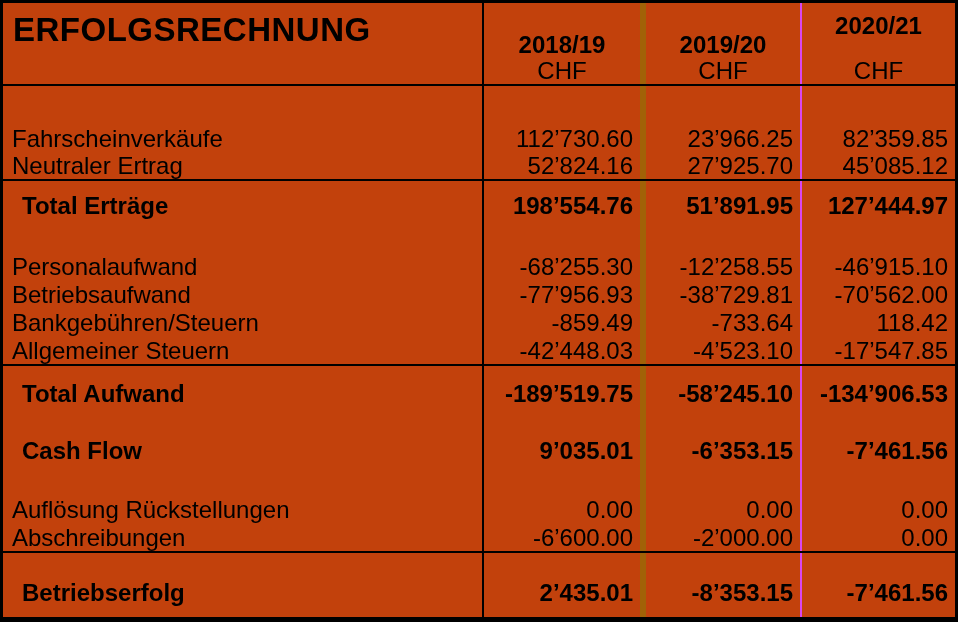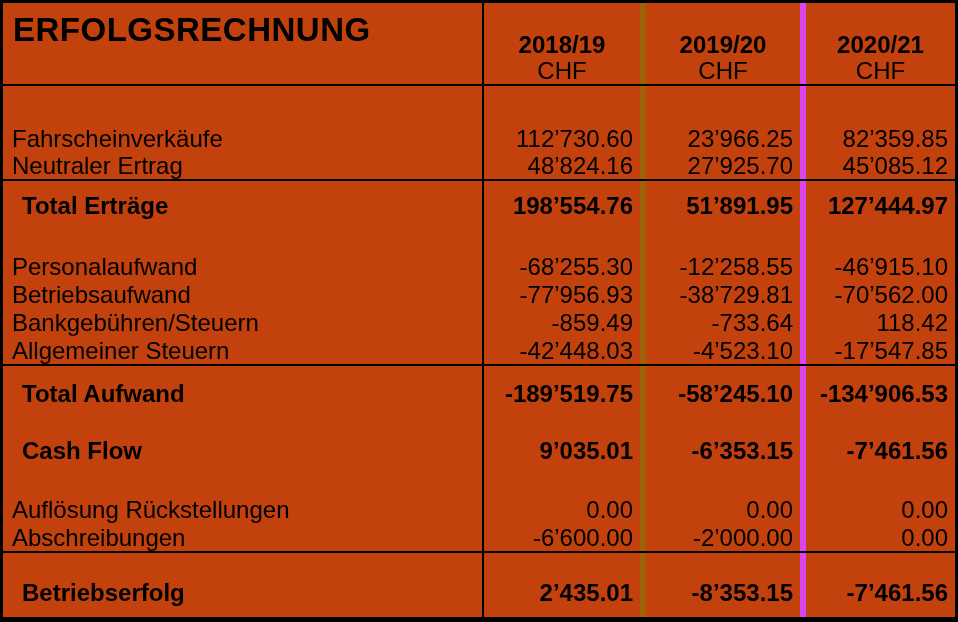--- a/index.html
+++ b/index.html
@@ -22,21 +22,21 @@
   .cell {
     height: 100%;
     display: flex;
     align-items: center;
     overflow: hidden;
     white-space: nowrap;
   }
   .c0 { width: 479px; }
   .c1 { width: 158px; border-left: 2px solid #000000; }
   .c2 { width: 160px; border-left: 6px solid #a16207; }
-  .c3 { flex: 1; border-left: 6px solid #d946ef; }
+  .c3 { flex: 1; border-left: 2px solid #d946ef; gap: 19px; }
 
   .rule { border-bottom: 2px solid #000000; }
 
   .label {
     justify-content: flex-start;
     padding-left: 9px;
     font-size: 24px;
   }
   .num {
     justify-content: flex-end;
@@ -110,21 +110,21 @@
 
   <div class="row h-28">
     <div class="cell c0 label">Fahrscheinverkäufe</div>
     <div class="cell c1 num">112’730.60</div>
     <div class="cell c2 num">23’966.25</div>
     <div class="cell c3 num">82’359.85</div>
   </div>
 
   <div class="row h-28 rule">
     <div class="cell c0 label">Neutraler Ertrag</div>
-    <div class="cell c1 num">48’824.16</div>
+    <div class="cell c1 num">52’824.16</div>
     <div class="cell c2 num">27’925.70</div>
     <div class="cell c3 num">45’085.12</div>
   </div>
 
   <div class="row h-49 bold">
     <div class="cell c0 label">Total Erträge</div>
     <div class="cell c1 num">198’554.76</div>
     <div class="cell c2 num">51’891.95</div>
     <div class="cell c3 num">127’444.97</div>
   </div>

